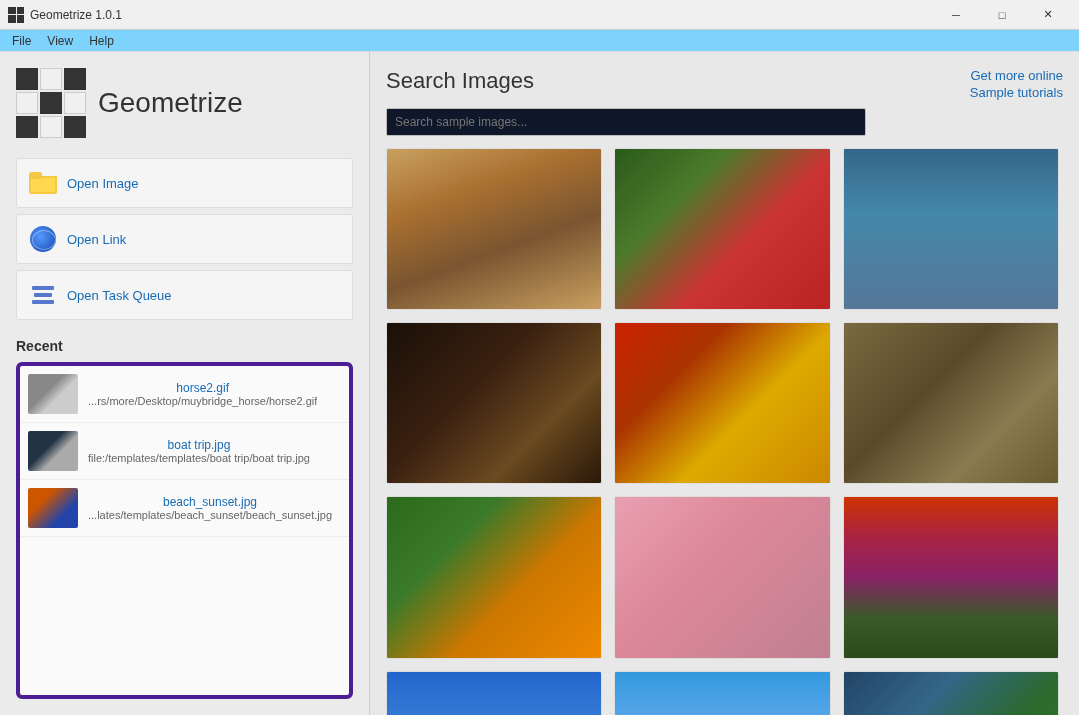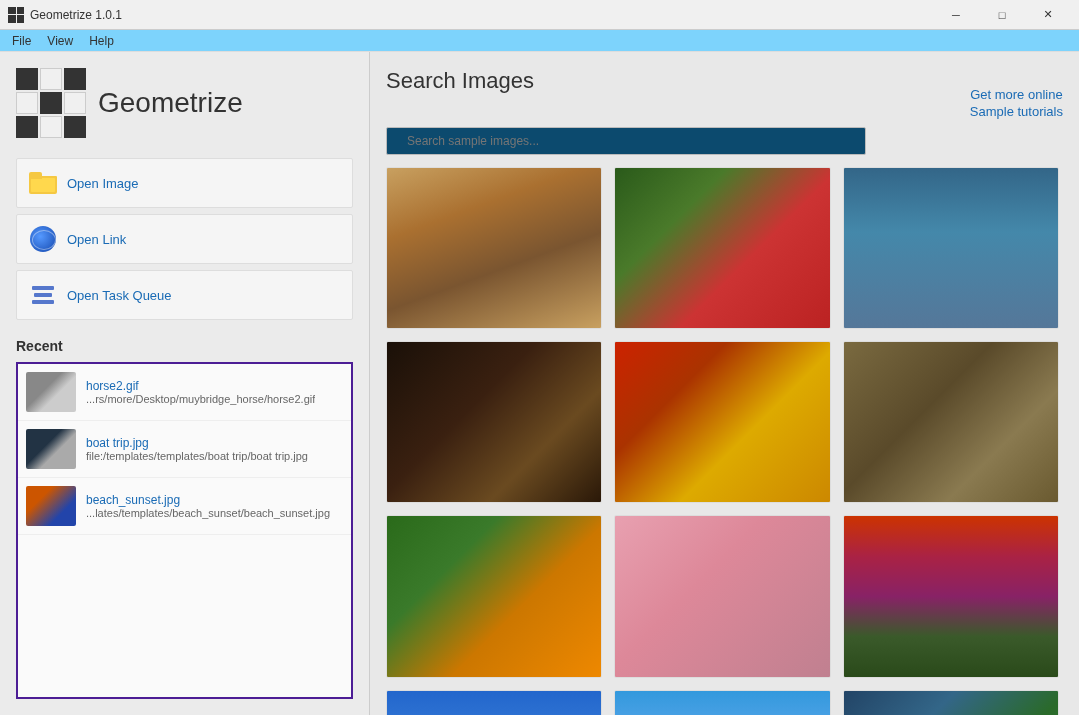--- a/index.html
+++ b/index.html
@@ -141,23 +141,24 @@
     }
     #recent-title {
       font-size: 14px;
       font-weight: 600;
       color: #333;
       margin-bottom: 8px;
     }
     #recent-list {
       flex: 1;
       overflow-y: auto;
-      border: 2px solid #4c1d95;
+      border: 4px solid #4c1d95;
       background: #fafafa;
-      border-radius: 0;
+      border-radius: 6px;
+      text-align: center;
     }
     .recent-item {
       display: flex;
       align-items: center;
       padding: 8px;
       border-bottom: 1px solid #eee;
       cursor: pointer;
     }
     .recent-thumb {
       width: 50px;
@@ -204,41 +205,40 @@
     }
     #content-title {
       font-size: 22px;
       font-weight: 300;
       color: #333;
       flex: 1;
     }
     #header-links {
       display: flex;
       flex-direction: column;
-      align-items: center;
+      align-items: flex-end;
       gap: 2px;
-      margin-top: 19px;
     }
     .header-link {
       font-size: 13px;
       color: #1a6bb5;
       cursor: pointer;
       text-decoration: none;
     }
 
     #search-bar {
       width: 100%;
       max-width: 480px;
       height: 28px;
       border: 1px solid #bbb;
       border-radius: 2px;
-      padding: 0 20px;
+      padding: 0 8px;
       font-size: 12px;
       color: #999;
-      background: #0c4a6e;
+      background: #0f172a;
       margin-bottom: 12px;
       outline: none;
     }
 
     #image-grid-wrapper {
       flex: 1;
       overflow-y: auto;
       overflow-x: hidden;
       position: relative;
     }

